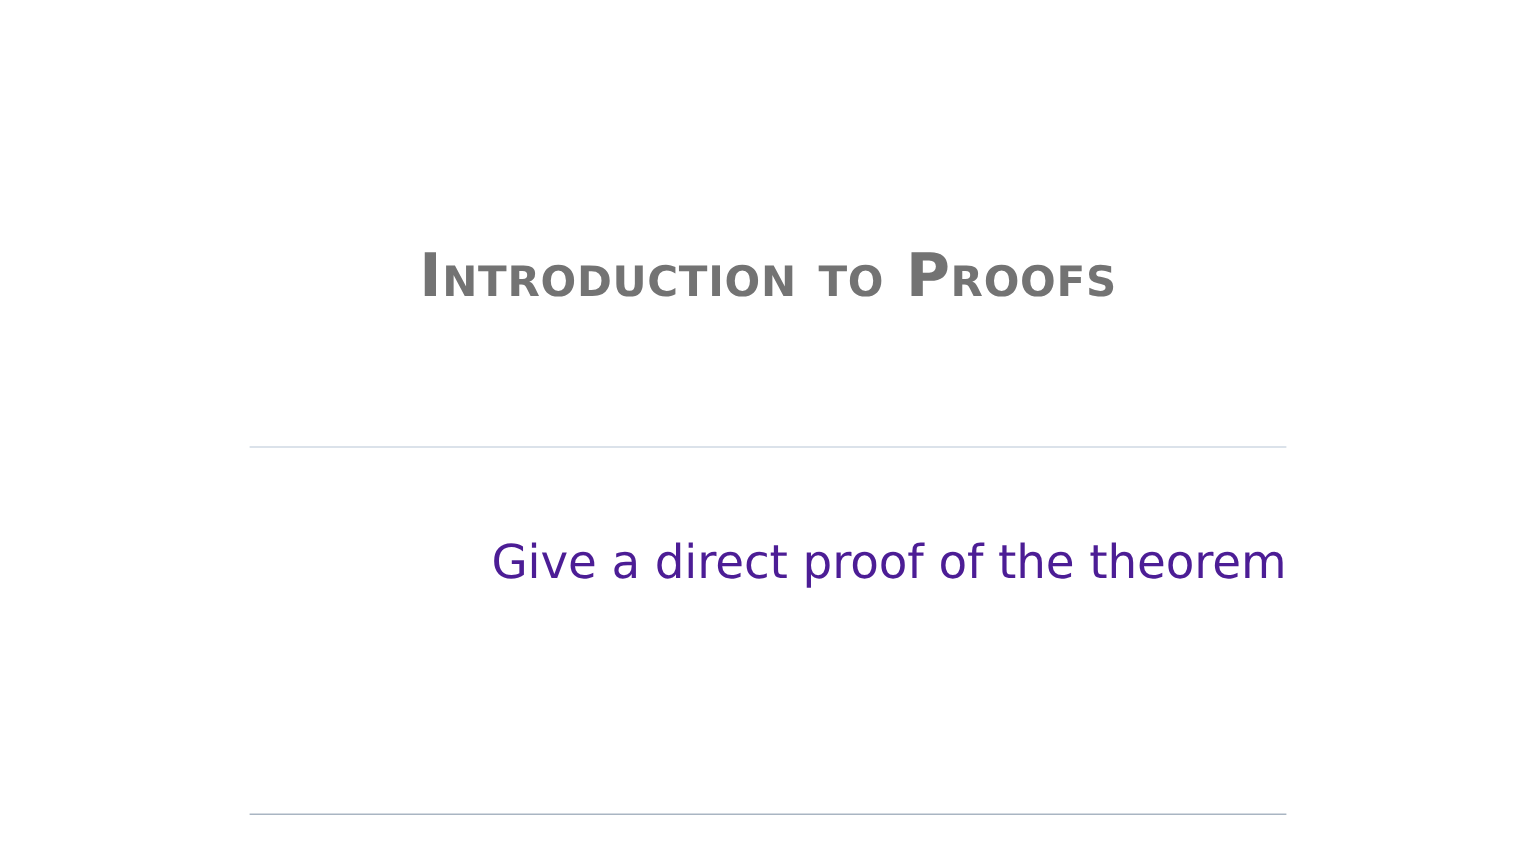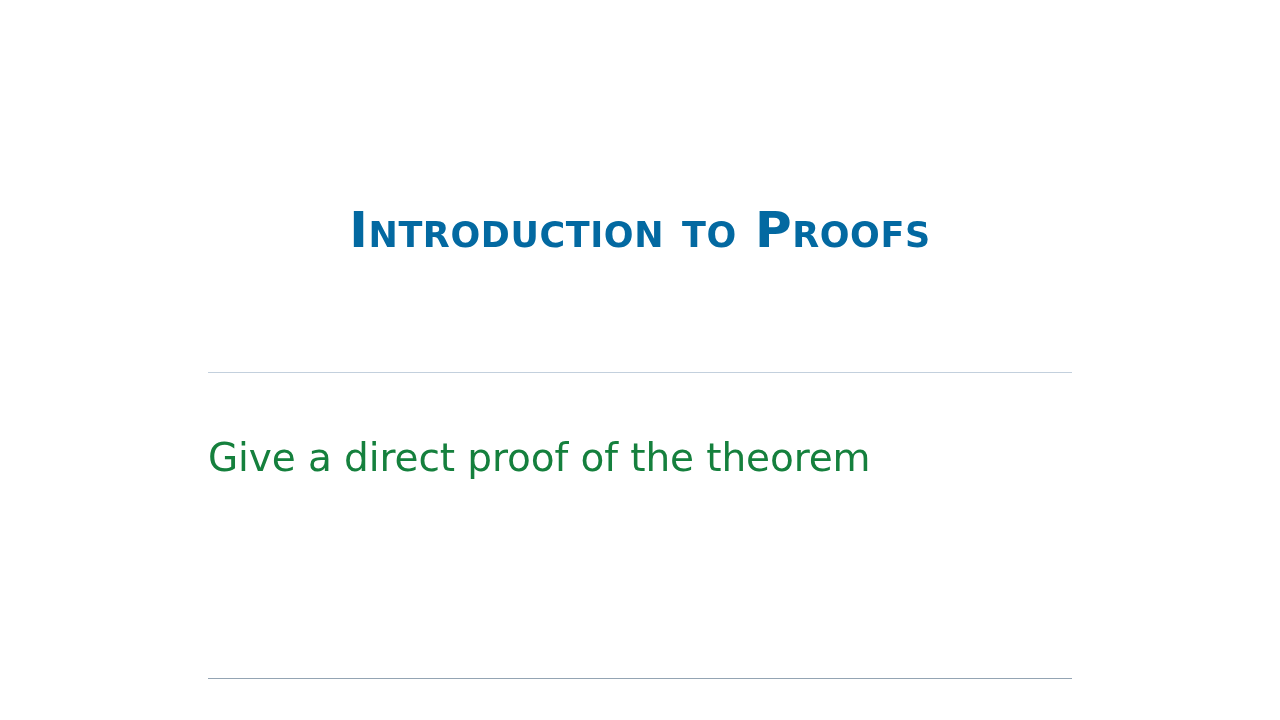--- a/index.html
+++ b/index.html
@@ -21,21 +21,21 @@
     background: #ffffff;
   }
 
   
   .slide-title {
     position: absolute;
     left: 0;
     top: 168px;
     width: 1280px;
     text-align: center;
-    color: #0369a1;
+    color: #737373;
     font-family: "DejaVu Sans", sans-serif;
     font-size: 50px;
     font-weight: 700;
     font-variant: small-caps;
     font-feature-settings: "smcp" 1;
     letter-spacing: 0.6px;
     line-height: 1.12;
     white-space: nowrap;
   }
 
@@ -54,24 +54,24 @@
   }
   .divider-bottom {
     top: 678px;
     border-top: 1.6px solid #94a4b3;
   }
 
   
   .body-block {
     position: absolute;
     left: 208px;
-    top: 428px;
+    top: 440px;
     width: 864px;
-    text-align: left;
-    color: #15803d;
+    text-align: right;
+    color: #4c1d95;
     font-family: "DejaVu Sans", sans-serif;
     font-size: 39px;
     font-weight: 400;
     line-height: 59px;
     letter-spacing: -0.1px;
   }
   .body-line {
     white-space: nowrap;
   }
   .var-italic {

